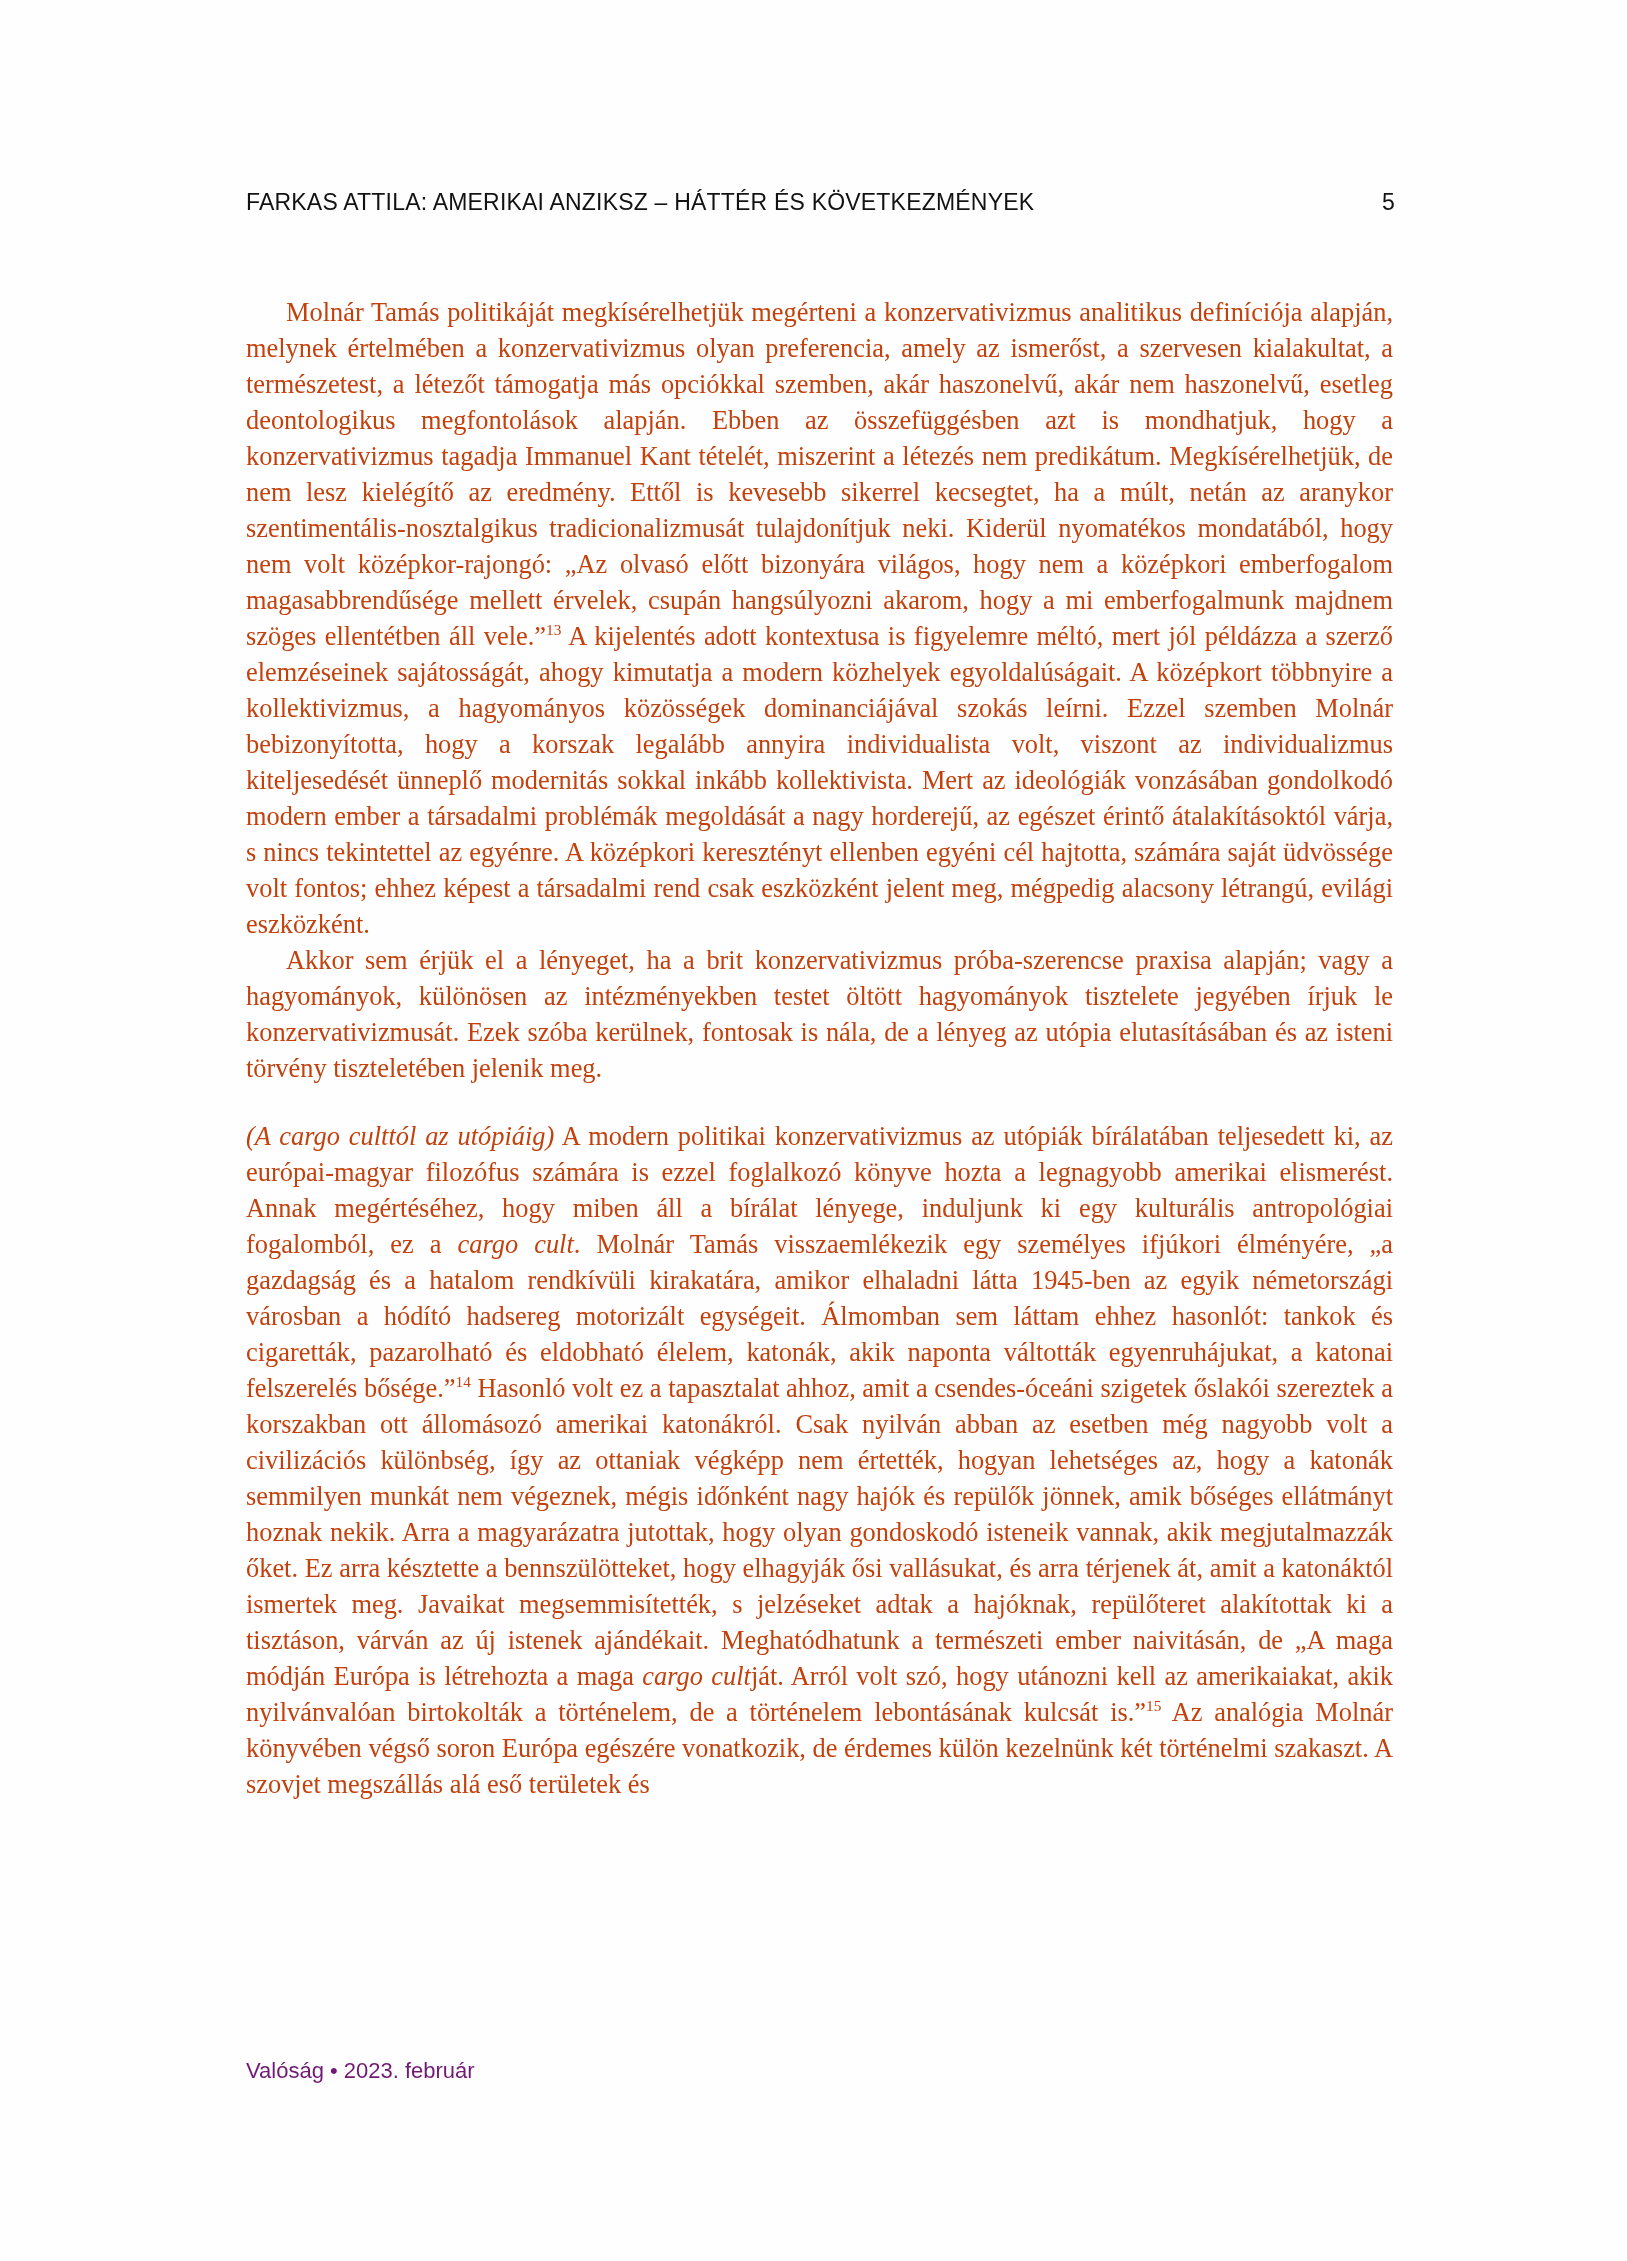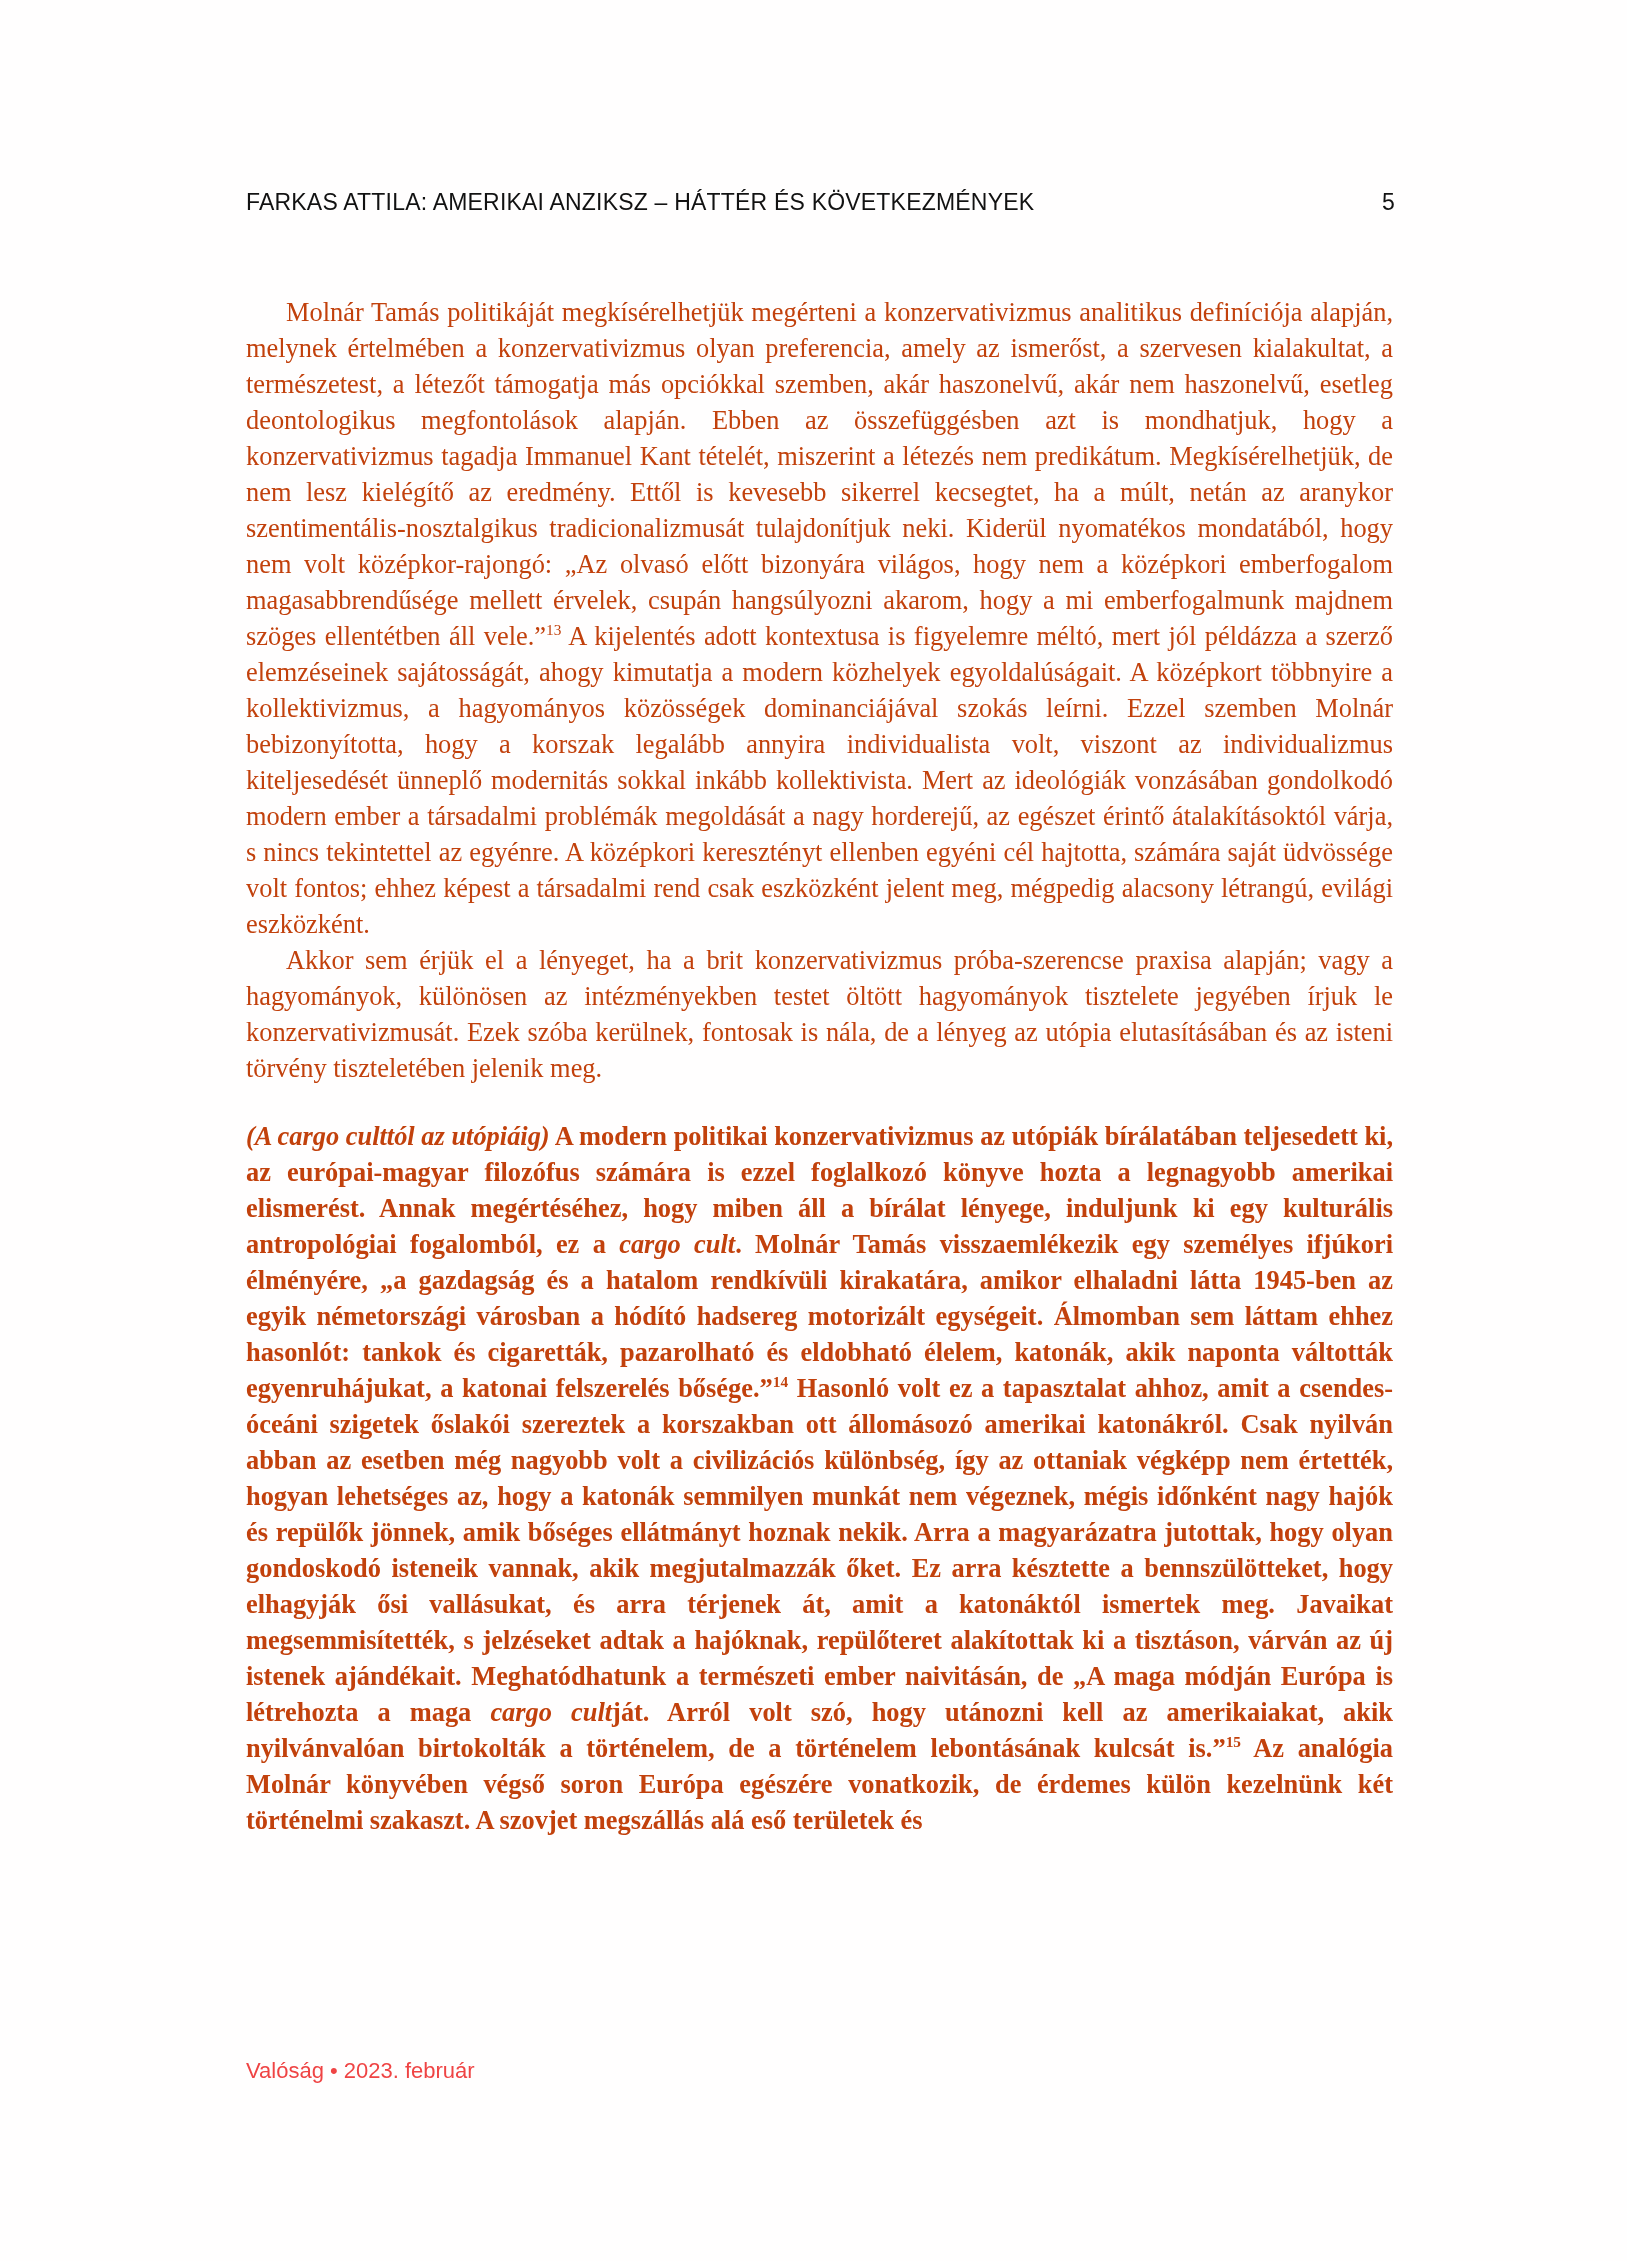--- a/index.html
+++ b/index.html
@@ -33,36 +33,36 @@
     left: 246px;
     top: 294px;
     width: 1147px;
     font-size: 26.4px;
     line-height: 36px;
     text-align: justify;
     color: #c2410c;
   }
   p.para { margin: 0; }
   p.para.indent { text-indent: 40px; }
-  p.para.section { margin-top: 32px; font-weight: bold; }
+  p.para.section { margin-top: 32px; }
   .it { font-style: italic; }
   sup.fn {
     font-size: 15.3px;
     line-height: 0;
     vertical-align: 10px;
     letter-spacing: 0;
   }
   .page-footer {
     position: absolute;
     left: 246px;
     top: 2058px;
     font-family: "Liberation Sans", sans-serif;
     font-size: 22px;
     font-stretch: condensed;
-    color: #ef4444;
+    color: #701a75;
   }
 </style>
 </head>
 <body>
 
 <div class="page">
 
   <div class="running-head">
     <span>FARKAS ATTILA: AMERIKAI ANZIKSZ – HÁTTÉR ÉS KÖVETKEZMÉNYEK</span>
     <span>5</span>

